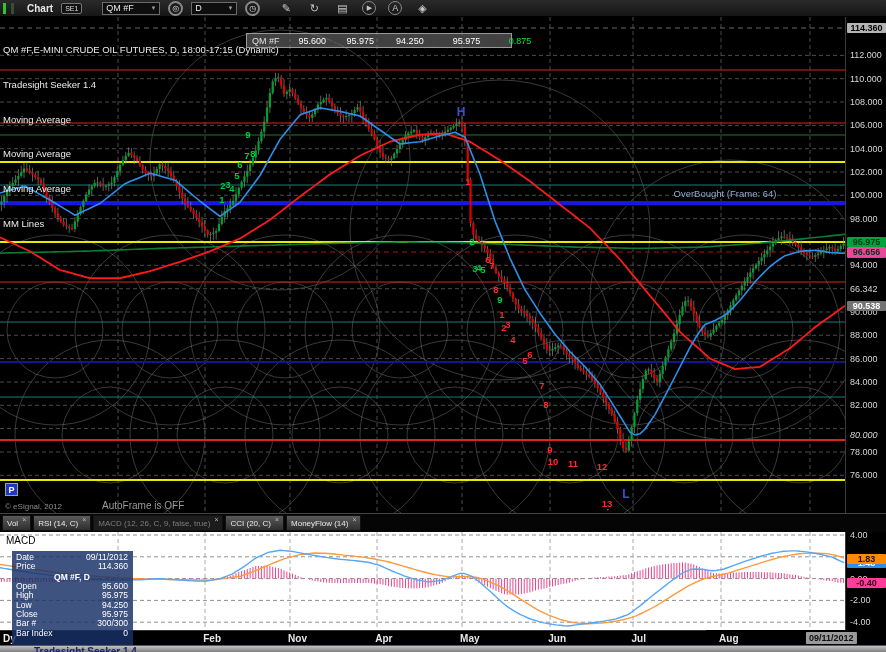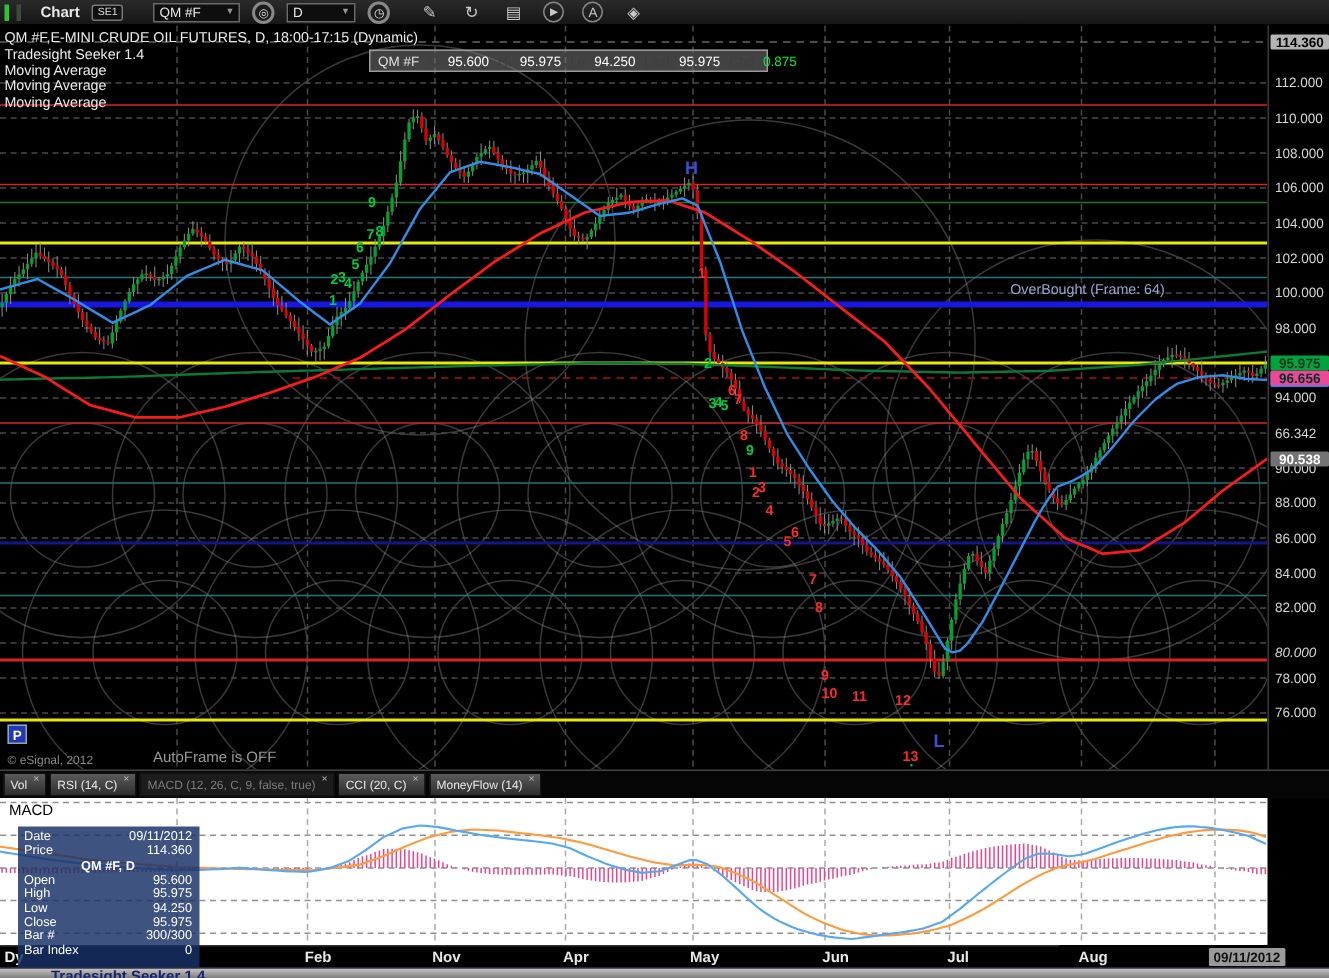--- a/index.html
+++ b/index.html
@@ -20,21 +20,21 @@
   .dd .arr { color:#999; font-size:6px; margin-left:4px; }
   .cbtn { width:15px; height:15px; border:2px solid #888; border-radius:50%; background:#1c1c1c;
           color:#ddd; font-size:8px; display:flex; align-items:center; justify-content:center; margin:0 4px; }
   .ibtn { width:16px; height:16px; color:#c8c8c8; font-size:11px; display:flex; align-items:center;
           justify-content:center; margin:0 4px; }
 
   
   #main-pane { position:absolute; left:0; top:17px; width:845px; height:496px; background:#000; }
   #chart-svg { position:absolute; left:0; top:0; }
   #legend { position:absolute; left:3px; top:4px; color:#ececec; font-size:9.5px; line-height:10.8px; }
-  #legend div { white-space:nowrap; }
+  #legend div { white-space:nowrap;margin-top:24px; }
   #quote-bar { position:absolute; left:246px; top:16px; width:266px; height:15px;
                background:rgba(120,120,120,.55); border:1px solid #999; display:flex; align-items:center;
                font-size:9px; padding:0 5px; gap:6px; white-space:nowrap; }
   #quote-bar .sym { color:#e0e0e0; }
   #quote-bar .lab { color:#3f3f3f; }
   #quote-bar .val { color:#fff; }
   #quote-bar .chg { color:#00ee33; }
   #overbought { position:absolute; left:640px; top:171px; width:170px; text-align:center;
                 color:#94a6cf; font-size:9.5px; }
   #copyright { position:absolute; left:5px; top:485px; color:#8a8a8a; font-size:8px;text-align:right; }
@@ -823,20 +823,21 @@
         <text x="247" y="159" fill="#00cc44" font-size="9.5" font-weight="bold" text-anchor="middle" font-family="Liberation Sans, sans-serif">7</text>
         <text x="253" y="157" fill="#00cc44" font-size="9.5" font-weight="bold" text-anchor="middle" font-family="Liberation Sans, sans-serif">8</text>
         <text x="248" y="138" fill="#00cc44" font-size="9.5" font-weight="bold" text-anchor="middle" font-family="Liberation Sans, sans-serif">9</text>
       </svg>
     <div id="legend">
         <div>QM #F,E-MINI CRUDE OIL FUTURES, D, 18:00-17:15 (Dynamic)</div>
         <div>Tradesight Seeker 1.4</div>
         <div>Moving Average</div>
         <div>Moving Average</div>
         <div>Moving Average</div>
+        <div>MM Lines</div>
       </div>
     <div id="quote-bar">
         <span class="sym">QM #F</span>
         <span class="lab">O</span>
         <span class="val">95.600</span>
         <span class="lab">Hi</span>
         <span class="val">95.975</span>
         <span class="lab">Lo</span>
         <span class="val">94.250</span>
         <span class="lab">Last</span>
@@ -1197,20 +1198,30 @@
         <line x1="832.27" y1="578.6" x2="832.27" y2="581.3" stroke="#e8458a" stroke-width="1"></line>
         <line x1="835.1" y1="578.6" x2="835.1" y2="582.0" stroke="#e8458a" stroke-width="1"></line>
         <line x1="837.92" y1="578.6" x2="837.92" y2="582.8" stroke="#e8458a" stroke-width="1"></line>
         <line x1="840.75" y1="578.6" x2="840.75" y2="582.9" stroke="#e8458a" stroke-width="1"></line>
         <line x1="843.57" y1="578.6" x2="843.57" y2="582.9" stroke="#e8458a" stroke-width="1"></line>
         <polyline points="0,564.4 4,565.0 8,565.6 12,566.2 16,566.8 20,567.3 24,567.9 28,568.5 32,569.1 36,569.7 40,570.2 44,570.8 48,571.4 52,572.0 56,572.6 60,573.1 64,573.5 68,573.9 72,574.2 76,574.6 80,575.0 84,575.3 88,575.7 92,576.0 96,576.3 100,576.6 104,576.9 108,577.2 112,577.5 116,577.8 120,578.1 124,578.2 128,578.3 132,578.5 136,578.6 140,578.8 144,578.9 148,579.1 152,579.2 156,579.3 160,579.3 164,579.4 168,579.5 172,579.5 176,579.6 180,579.7 184,579.8 188,579.8 192,579.9 196,580.0 200,580.1 204,580.1 208,580.2 212,580.0 216,579.5 220,579.0 224,578.5 228,577.9 232,577.4 236,576.9 240,576.4 244,575.0 248,573.5 252,572.1 256,570.5 260,568.8 264,567.0 268,565.3 272,563.6 276,562.0 280,560.4 284,558.8 288,557.7 292,556.7 296,555.6 300,554.6 304,554.2 308,553.7 312,553.3 316,553.0 320,553.2 324,553.3 328,553.5 332,553.7 336,554.2 340,554.6 344,555.1 348,555.5 352,555.9 356,556.4 360,556.8 364,557.4 368,558.0 372,558.5 376,559.2 380,560.1 384,560.9 388,561.8 392,562.8 396,564.0 400,565.2 404,566.3 408,567.5 412,568.6 416,569.8 420,571.0 424,572.0 428,573.0 432,574.0 436,574.9 440,575.5 444,576.1 448,576.7 452,576.9 456,576.7 460,576.6 464,576.5 468,576.7 472,577.0 476,577.3 480,578.2 484,579.7 488,581.1 492,582.8 496,584.6 500,586.4 504,588.6 508,591.1 512,593.7 516,596.2 520,598.8 524,601.3 528,603.9 532,606.4 536,608.9 540,611.1 544,612.9 548,614.8 552,616.4 556,617.8 560,619.3 564,620.5 568,621.4 572,622.3 576,622.9 580,623.3 584,623.7 588,623.7 592,623.6 596,623.4 600,623.1 604,622.7 608,622.4 612,621.8 616,621.1 620,620.4 624,619.5 628,618.4 632,617.3 636,615.8 640,614.0 644,612.2 648,610.2 652,608.0 656,605.9 660,603.5 664,600.9 668,598.4 672,595.9 676,593.3 680,590.8 684,588.4 688,586.2 692,584.1 696,582.1 700,580.5 704,578.9 708,577.6 712,576.7 716,575.8 720,574.9 724,574.0 728,573.1 732,572.0 736,570.7 740,569.4 744,568.2 748,566.9 752,565.6 756,564.3 760,563.1 764,561.8 768,560.6 772,559.5 776,558.4 780,557.4 784,556.5 788,555.6 792,554.9 796,554.3 800,553.8 804,553.4 808,553.3 812,553.1 816,553.1 820,553.3 824,553.4 828,553.9 832,554.6 836,555.3 840,556.6 844,558.2" fill="none" stroke="#ff9a3d" stroke-width="1.4" stroke-linejoin="round"></polyline>
         <polyline points="0,567.7 4,568.4 8,569.0 12,569.7 16,570.3 20,571.0 24,571.6 28,572.3 32,572.9 36,573.4 40,573.9 44,574.4 48,574.9 52,575.4 56,575.9 60,576.4 64,576.7 68,577.0 72,577.3 76,577.6 80,577.9 84,578.2 88,578.5 92,578.7 96,579.0 100,579.3 104,579.5 108,579.8 112,580.0 116,580.2 120,580.1 124,580.0 128,580.0 132,579.9 136,579.8 140,579.7 144,579.5 148,579.3 152,579.0 156,578.8 160,578.6 164,578.9 168,579.2 172,579.5 176,579.8 180,580.1 184,580.3 188,580.6 192,580.9 196,581.0 200,581.1 204,581.3 208,580.8 212,580.1 216,579.3 220,578.6 224,577.1 228,575.7 232,574.2 236,571.7 240,569.2 244,566.6 248,563.7 252,560.8 256,557.9 260,556.1 264,554.3 268,552.4 272,551.7 276,551.0 280,550.3 284,550.6 288,551.0 292,551.4 296,552.1 300,552.9 304,553.7 308,554.4 312,555.1 316,555.8 320,556.5 324,557.1 328,557.6 332,558.2 336,558.7 340,559.2 344,559.6 348,560.0 352,560.4 356,560.8 360,561.3 364,561.8 368,562.3 372,563.3 376,564.4 380,565.5 384,567.3 388,569.2 392,571.0 396,572.6 400,574.2 404,575.9 408,577.1 412,578.4 416,579.7 420,580.4 424,581.1 428,581.9 432,581.5 436,581.1 440,580.8 444,579.3 448,577.9 452,576.4 456,574.9 460,573.4 464,573.4 468,574.9 472,576.4 476,579.5 480,582.5 484,585.9 488,589.5 492,593.1 496,596.8 500,600.4 504,604.0 508,607.1 512,609.7 516,612.2 520,614.4 524,616.2 528,618.0 532,619.5 536,620.7 540,621.9 544,622.9 548,623.6 552,624.3 556,624.9 560,625.3 564,625.7 568,626.0 572,625.5 576,624.9 580,624.4 584,623.8 588,623.3 592,622.7 596,622.2 600,621.7 604,621.1 608,620.4 612,619.7 616,618.9 620,617.5 624,616.0 628,614.6 632,611.7 636,608.8 640,605.9 644,602.6 648,599.3 652,596.0 656,592.9 660,589.7 664,586.6 668,583.5 672,580.5 676,577.6 680,574.7 684,572.2 688,570.7 692,569.2 696,569.0 700,569.2 704,569.5 708,570.2 712,570.8 716,570.5 720,569.8 724,569.0 728,567.5 732,566.1 736,564.6 740,563.2 744,561.7 748,560.3 752,559.0 756,557.8 760,556.5 764,555.4 768,554.3 772,553.3 776,552.6 780,551.9 784,551.3 788,551.1 792,550.9 796,550.9 800,551.3 804,551.6 808,552.1 812,552.8 816,553.5 820,554.3 824,555.2 828,556.1 832,557.2 836,559.0 840,560.8 844,562.6" fill="none" stroke="#56a8f5" stroke-width="1.4" stroke-linejoin="round"></polyline>
       </svg>
   </div>
   <div id="macd-label">MACD</div>
+  <div id="macd-axis">
+      <div class="axis-lbl" style="top: 3px;">4.00</div>
+      <div class="axis-lbl" style="top: 24.8px;">2.00</div>
+      <div class="axis-lbl" style="top: 46.6px;">0.00</div>
+      <div class="axis-lbl" style="top: 68.4px;">-2.00</div>
+      <div class="axis-lbl" style="top: 90.2px;">-4.00</div>
+      <div class="axis-mk" style="background: rgb(47, 143, 232); color: rgb(255, 255, 255); top: 31.013px;">1.43</div>
+      <div class="axis-mk" style="background: rgb(255, 138, 0); color: rgb(32, 16, 0); top: 26.653px;">1.83</div>
+      <div class="axis-mk" style="background: rgb(255, 61, 154); color: rgb(48, 0, 24); top: 50.96px;">-0.40</div>
+    </div>
 
   <div id="x-axis">
     <span id="x-left">Dy</span>
   <span class="xlbl" style="left: 205px;">Feb</span>
       <span class="xlbl" style="left: 290px;">Nov</span>
       <span class="xlbl" style="left: 377px;">Apr</span>
       <span class="xlbl" style="left: 462px;">May</span>
       <span class="xlbl" style="left: 550px;">Jun</span>
       <span class="xlbl" style="left: 633px;">Jul</span>
       <span class="xlbl" style="left: 721px;">Aug</span>

